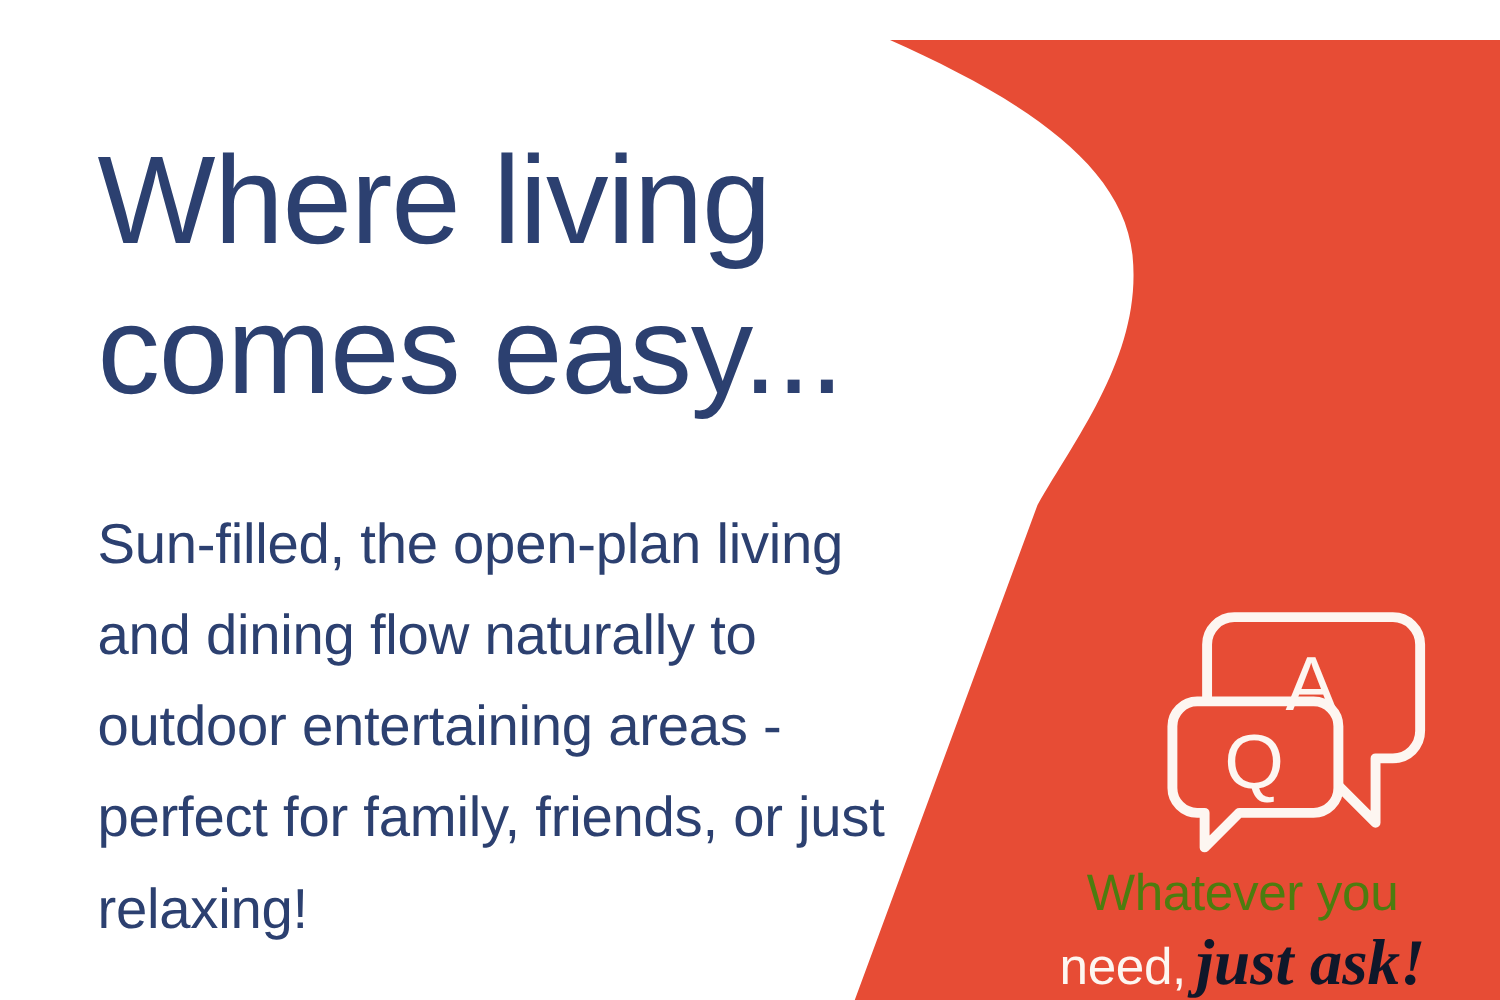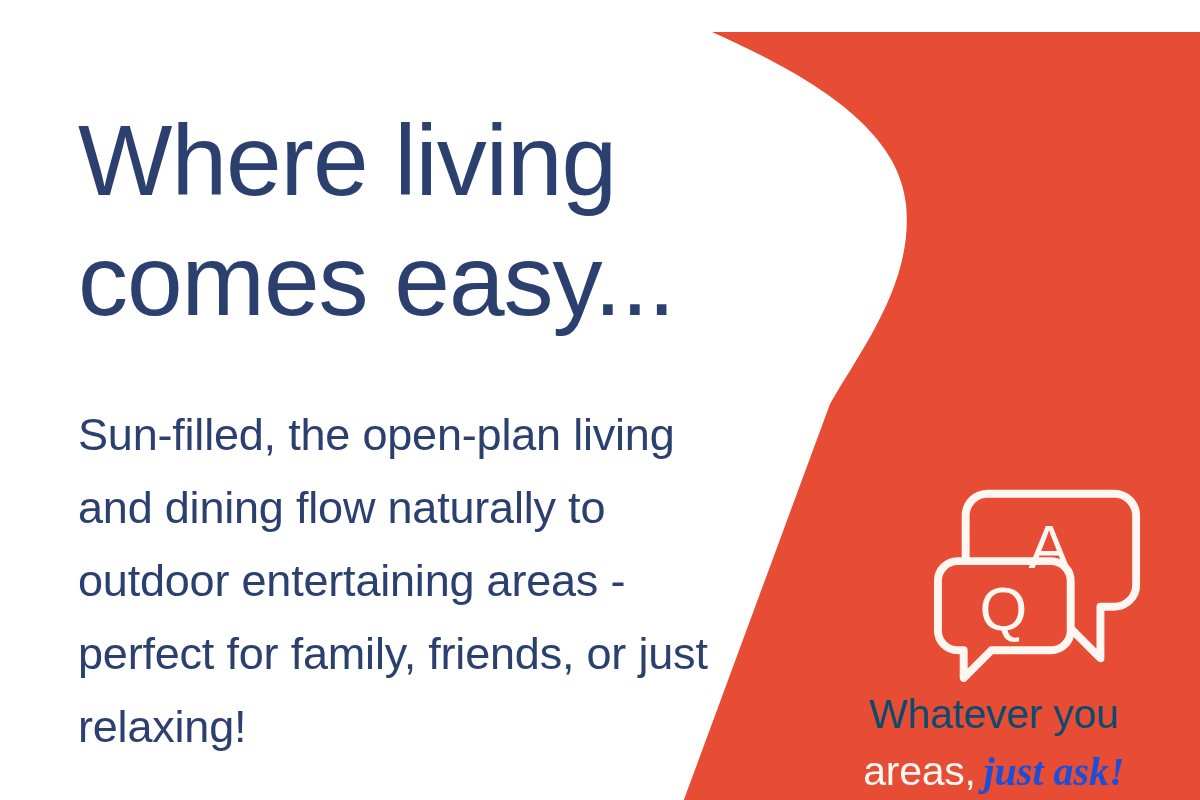--- a/index.html
+++ b/index.html
@@ -83,21 +83,21 @@
   #tagline {
     position: absolute;
     left: 0;
     top: 235px;
     width: 368px;
     text-align: center;
   }
 
   #tagline-line1 {
     display: block;
-    color: #0c4a6e;
+    color: #4d7c0f;
     font-family: "Liberation Sans", sans-serif;
     font-weight: 400;
     font-size: 41px;
     line-height: 55px;
     letter-spacing: -0.3px;
   }
 
   #tagline-line2 {
     display: block;
     line-height: 58px;
@@ -106,25 +106,25 @@
 
   #tagline-need {
     color: #fdf6f1;
     font-family: "Liberation Sans", sans-serif;
     font-weight: 400;
     font-size: 41px;
     letter-spacing: -0.3px;
   }
 
   #tagline-emphasis {
-    color: #1d4ed8;
+    color: #0f172a;
     font-family: "Liberation Serif", serif;
     font-style: italic;
     font-weight: 700;
-    font-size: 40px;
+    font-size: 52px;
     letter-spacing: 0px;
     padding-left: 8px;
     text-align: center;
   }
 </style>
 </head>
 <body>
 
 <div id="banner">
 
@@ -153,18 +153,18 @@
                  L142,168 a20,20 0 0 1 -20,20 L62,188 L34,216 L34,188
                  L28,188 a20,20 0 0 1 -20,-20 Z" fill="#e74c35"></path>
       </g>
       <text x="120" y="105" fill="#fdf6f1" font-family="Liberation Sans, sans-serif" font-size="62" font-weight="400" text-anchor="middle">A</text>
       <text x="74" y="168" fill="#fdf6f1" font-family="Liberation Sans, sans-serif" font-size="62" font-weight="400" text-anchor="middle">Q</text>
     </svg>
 
     <div id="tagline">
       <span id="tagline-line1">Whatever you</span>
       <span id="tagline-line2">
-        <span id="tagline-need">areas,</span><span id="tagline-emphasis">just ask!</span>
+        <span id="tagline-need">need,</span><span id="tagline-emphasis">just ask!</span>
       </span>
     </div>
 
   </div>
 </div>
 
 </body></html>

